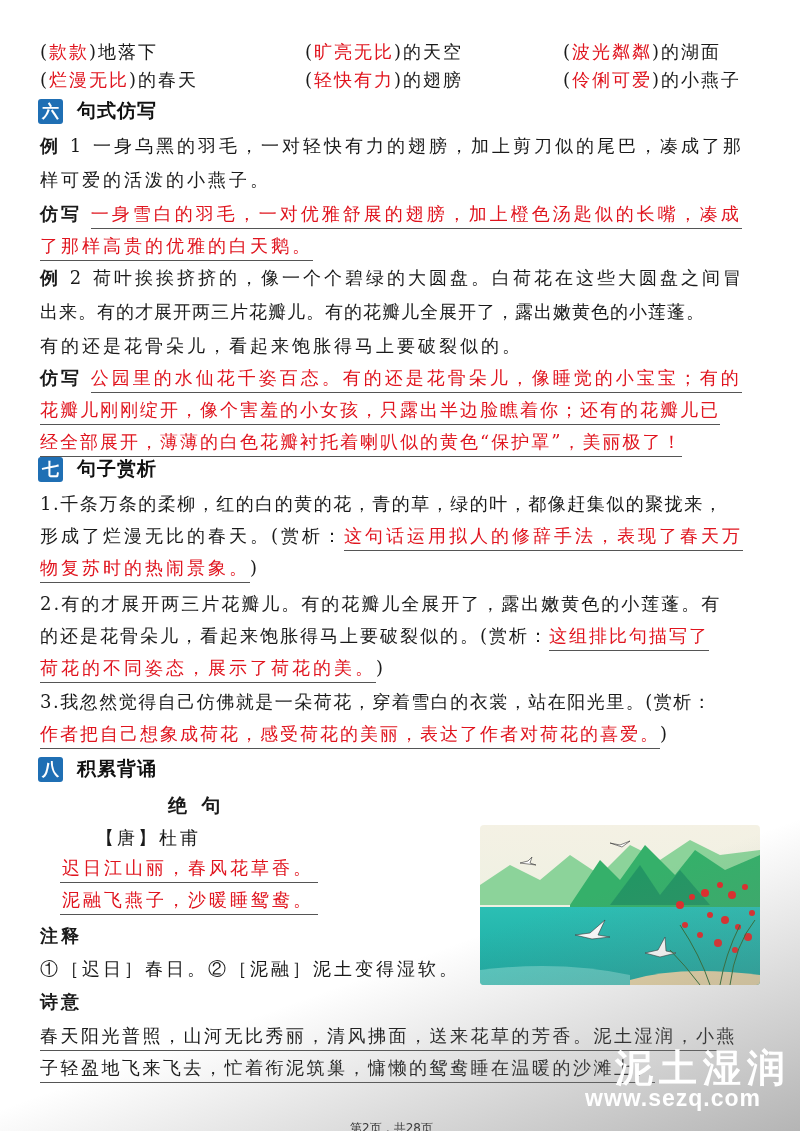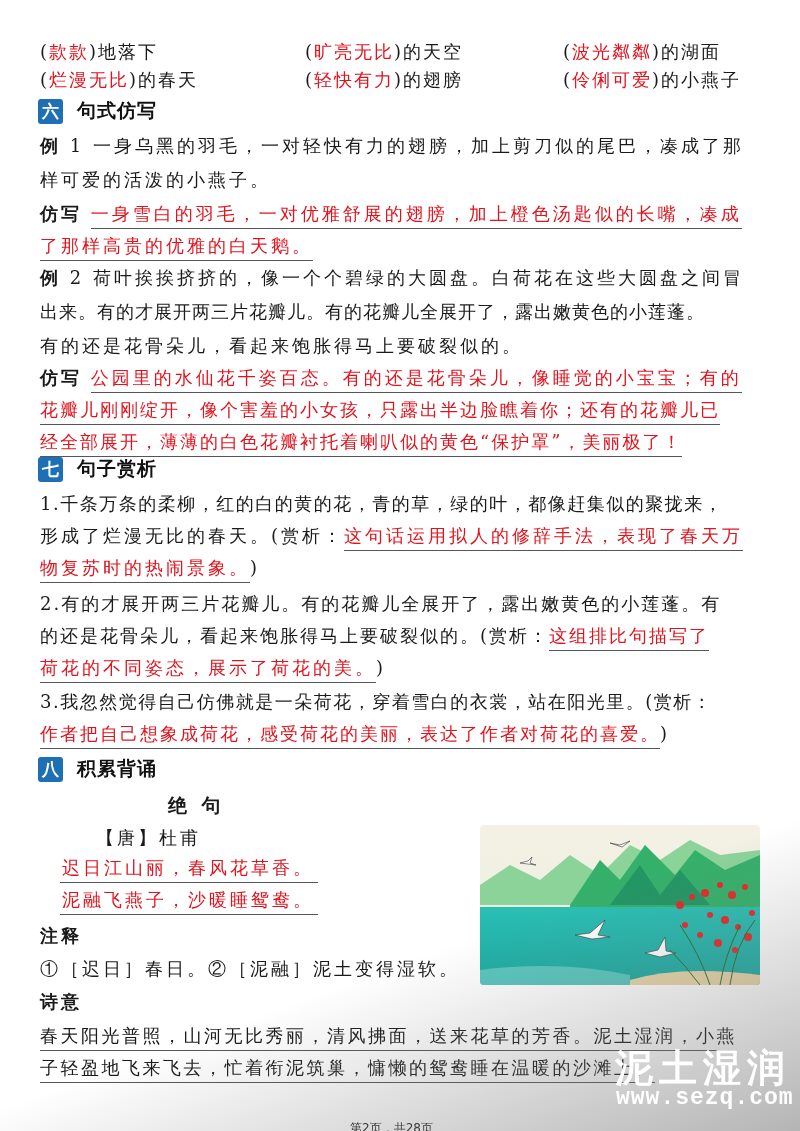--- a/index.html
+++ b/index.html
@@ -31,21 +31,21 @@
     position: absolute; left: 40px; font-size: 18px; letter-spacing: 3px; white-space: nowrap; line-height: 24px;
   }
   .ul { border-bottom: 1.5px solid #555; display: inline-block; padding-bottom: 2px; }
   .bold { font-weight: bold; }
   .img {
     position: absolute; left: 480px; top: 825px; width: 280px; height: 160px;
     border-radius: 4px; overflow: hidden;
   }
   .footer { position: absolute; top: 1120px; left: 350px; font-size: 12px; font-family: "DejaVu Sans", sans-serif; color: #222; }
   .wm1 { position: absolute; left: 615px; top: 1043px; font-family: "DejaVu Sans", sans-serif; font-weight: bold; font-size: 38px; color: #fff; letter-spacing: 6px; }
-  .wm2 { position: absolute; left: 616px; top: 1085px; font-family: Liberation Mono, monospace; font-weight: bold; font-size: 23px; color: #fff; letter-spacing: 1px; }
+  .wm2 { position: absolute; left: 585px; top: 1085px; font-family: Liberation Sans, sans-serif; font-weight: bold; font-size: 23px; color: #fff; letter-spacing: 1px; }
 </style>
 </head>
 <body>
 
 <div>
   <div class="row3" style="left:40px;top:40px;">
     <span>(</span><span class="red">款款</span><span>)</span><span>地落下</span>
   </div>
   <div class="row3" style="left:305px;top:40px;">
     <span>(</span><span class="red">旷亮无比</span><span>)</span><span>的天空</span>

